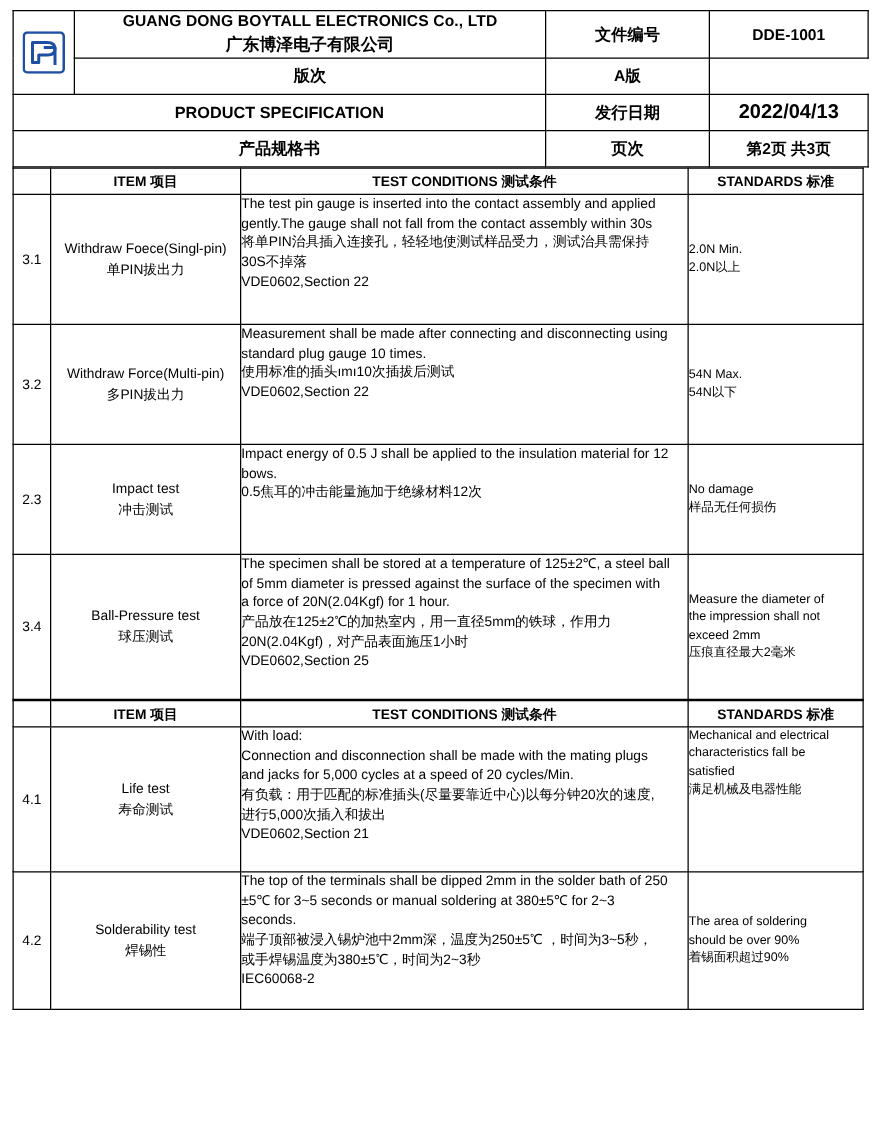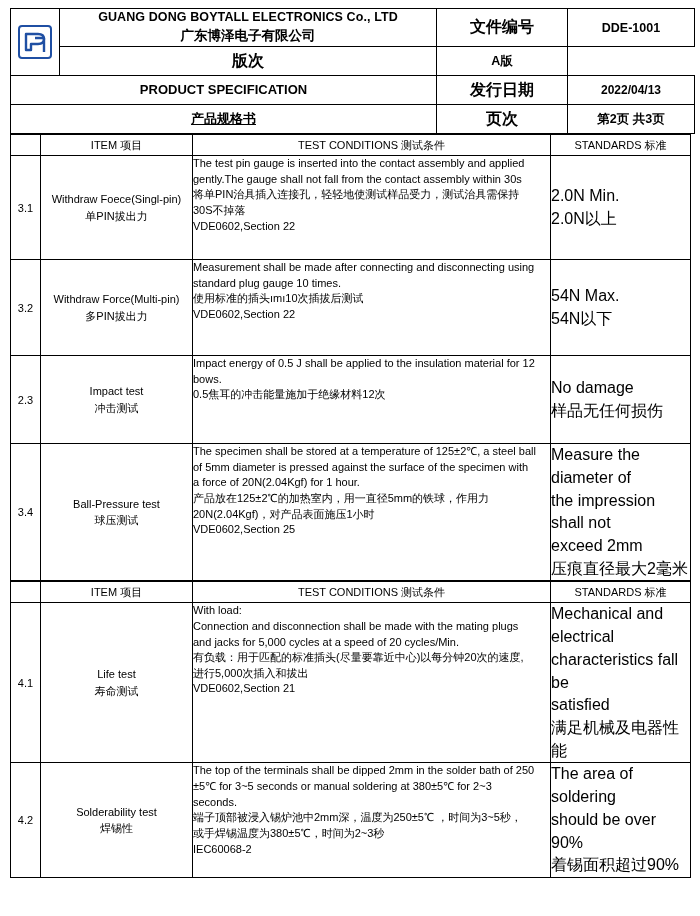--- a/index.html
+++ b/index.html
@@ -60,32 +60,31 @@
   }
   .spec-en {
     font-size: 13px;
     font-weight: bold;
     line-height: 1.4;
   }
   .spec-cn {
     font-size: 13px;
     font-weight: bold;
     line-height: 1.4;
-    text-decoration: underline;
   }
   .hdr-label {
     width: 130px;
-    font-size: 16px;
+    font-size: 13px;
     font-weight: bold;
     height: 28px;
     border-radius: 12px;
   }
   .hdr-value {
     width: 126px;
-    font-size: 12px;
+    font-size: 16px;
     font-weight: bold;
   }
   .hdr-value.bold-big {
     font-size: 12.5px;
   }
 
   
   .section-bar {
     width: 680px;
     border: 1px solid #000;
@@ -114,21 +113,21 @@
   }
   col.c-no { width: 30px; }
   col.c-item { width: 152px; }
   col.c-cond { width: 358px; }
   col.c-std { width: 140px; }
 
   .colhead {
     height: 20px;
     text-align: center;
     font-size: 11px;
-    font-weight: normal;
+    font-weight: bold;
     vertical-align: middle;
     margin-left: 44px;
   }
   td.no {
     text-align: center;
     font-size: 11px;
     vertical-align: middle;
   }
   td.item {
     text-align: center;
@@ -136,21 +135,21 @@
     vertical-align: middle;
     line-height: 1.5;
   }
   td.cond {
     font-size: 11px;
     vertical-align: top;
     padding: 4px 5px 4px 5px;
     line-height: 1.42;
   }
   td.std {
-    font-size: 16px;
+    font-size: 10px;
     vertical-align: top;
     padding: 4px 5px 4px 5px;
     line-height: 1.42;
   }
   td.std.mid {
     vertical-align: middle;
   }
   .ln { display: block; }
 </style>
 </head>

